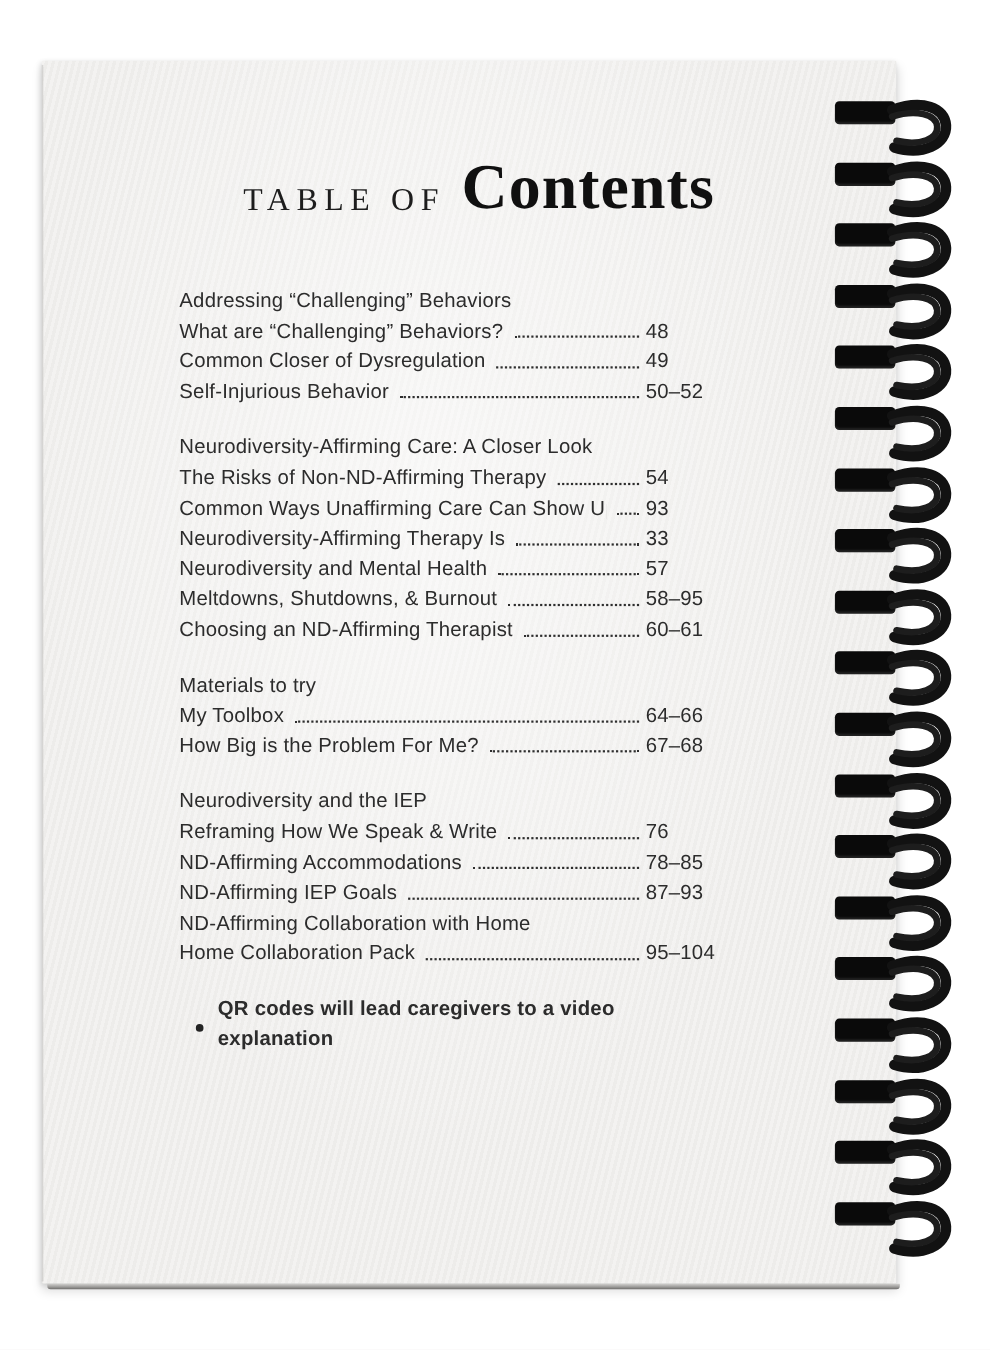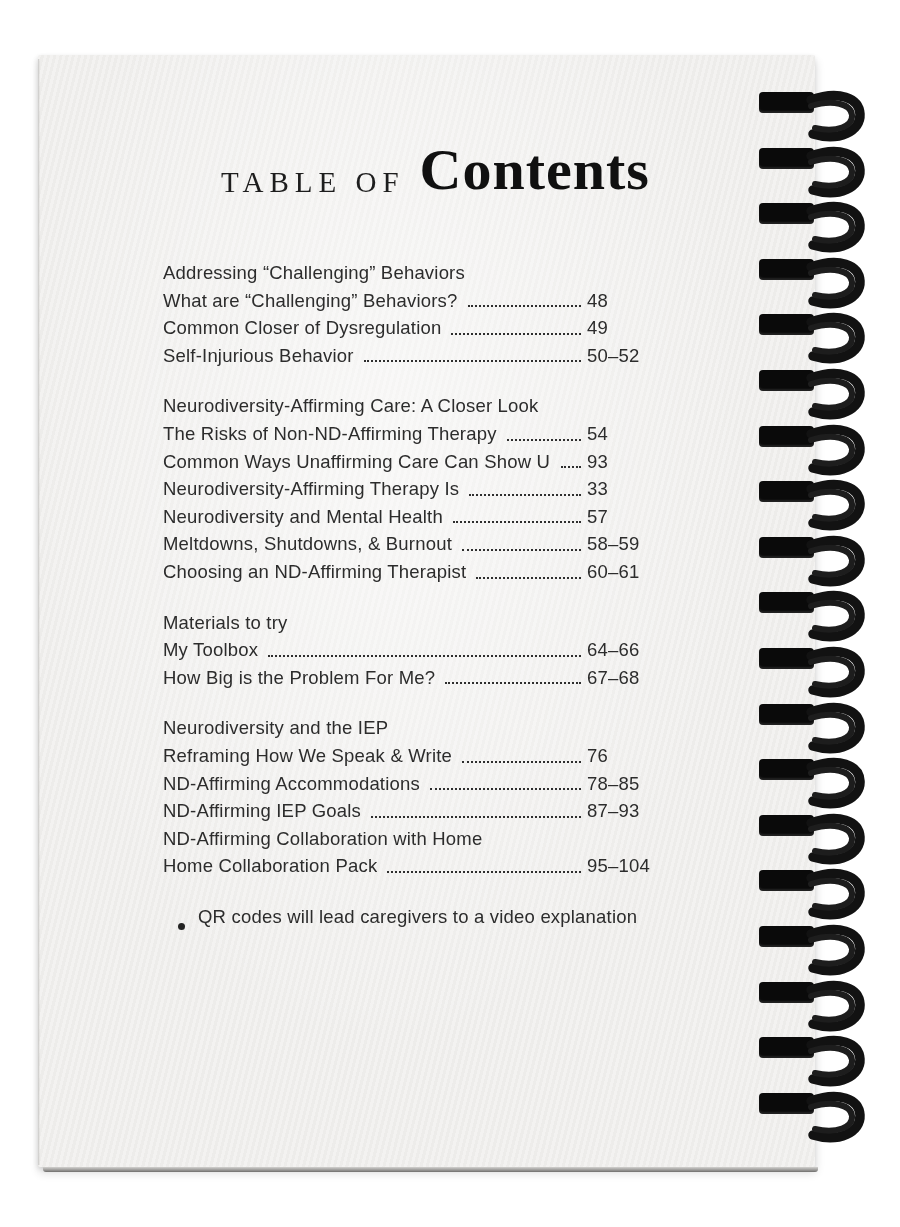--- a/index.html
+++ b/index.html
@@ -57,21 +57,21 @@
   .toc-section{margin-bottom:23px;}
   .toc-row{display:flex;align-items:baseline;line-height:27.6px;white-space:nowrap;}
   .toc-label{flex:0 1 auto;overflow:hidden;}
   .leader{
     flex:1 1 20px;min-width:14px;height:0;
     border-bottom:2.6px dotted #2e2e2e;
     margin:0 6px 3px 10px;align-self:flex-end;
     transform:translateY(-4px);
   }
   .pages{flex:0 0 64px;text-align:left;}
-  .note-row{display:flex;align-items:flex-end;margin-top:6px;line-height:27px;}
+  .note-row{display:flex;align-items:center;margin-top:6px;line-height:27px;font-weight:bold;}
   .bullet{
     flex:0 0 auto;width:7px;height:7px;border-radius:50%;
     background:#232323;margin:10px 13px 0 15px;
   }
   
   .coils{position:absolute;left:0;top:0;width:100%;height:100%;pointer-events:none;}
   .coil{position:absolute;left:721px;width:140px;height:52px;}
   .coil .hole{
     position:absolute;left:0;top:0;width:55px;height:21px;
     background:#0a0a0a;border-radius:4px;
@@ -131,21 +131,21 @@
             <span class="pages">33</span>
           </div>
           <div class="toc-row">
             <span class="toc-label">Neurodiversity and Mental Health</span>
             <span class="leader"></span>
             <span class="pages">57</span>
           </div>
           <div class="toc-row">
             <span class="toc-label">Meltdowns, Shutdowns, &amp; Burnout</span>
             <span class="leader"></span>
-            <span class="pages">58–59</span>
+            <span class="pages">58–95</span>
           </div>
           <div class="toc-row">
             <span class="toc-label">Choosing an ND-Affirming Therapist</span>
             <span class="leader"></span>
             <span class="pages">60–61</span>
           </div>
         </div>
         <div class="toc-section">
           <div class="toc-row">
             <span class="toc-label">Materials to try</span>

